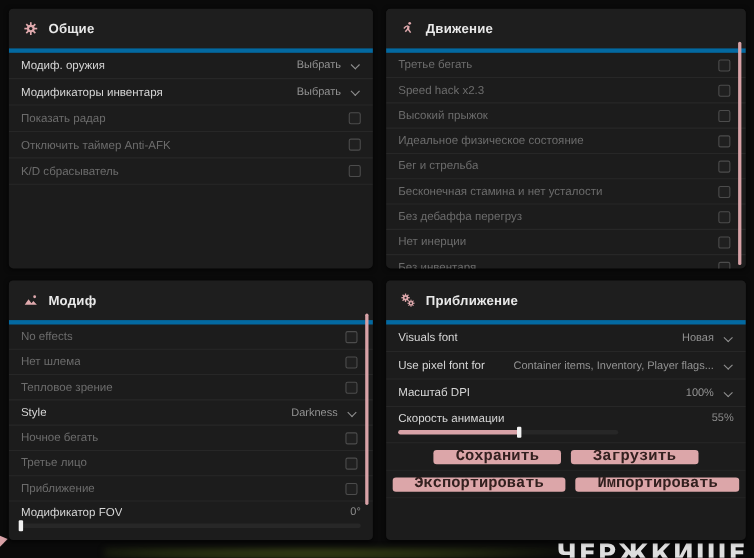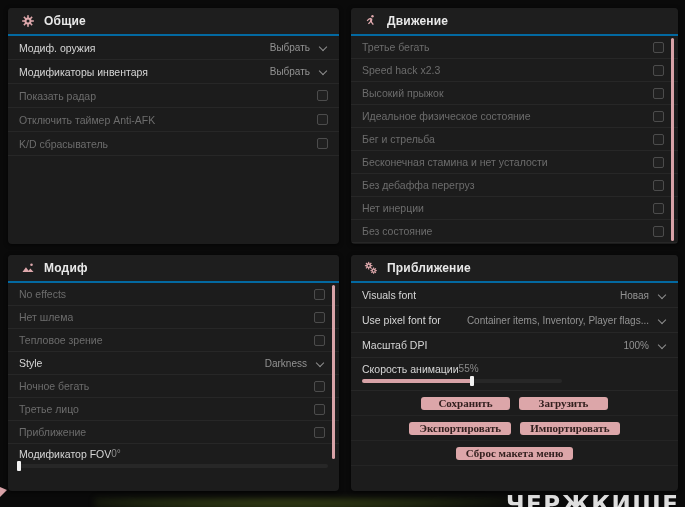--- a/index.html
+++ b/index.html
@@ -4,22 +4,22 @@
 <style>
   *{margin:0;padding:0;box-sizing:border-box}
   html,body{width:685px;height:507px;background:#0a0a0a;overflow:hidden;
     font-family:"Liberation Sans",sans-serif;position:relative}
   .panel{position:absolute;background:#1c1c1c;border-radius:4px;overflow:hidden;
     box-shadow:0 1px 4px rgba(0,0,0,.6)}
   #panel-general{left:8px;top:8px;width:331px;height:236px}
   #panel-movement{left:351px;top:8px;width:327px;height:236px}
   #panel-camera{left:8px;top:255px;width:331px;height:236px}
   #panel-config{left:351px;top:255px;width:327px;height:236px}
-  .panel-header{display:flex;align-items:center;gap:9px;height:28px;padding:0 13px;
-    background:#1e1e1e;border-bottom:2px solid #0369a1}
+  .panel-header{display:flex;align-items:center;gap:9px;height:40px;padding:0 13px;
+    background:#1e1e1e;border-bottom:4px solid #0369a1}
   .panel-title{color:#e9e9e9;font-size:12px;font-weight:bold;letter-spacing:.2px}
   .hicon{width:14px;height:14px;display:inline-flex;flex:none}
   .hicon svg{width:100%;height:100%}
   .row{display:flex;align-items:center;justify-content:space-between;
     padding:0 11px;border-bottom:1px solid rgba(255,255,255,.05)}
   .h24{height:24px}.h23{height:23px}.h25{height:25px}
   .pr14{padding-right:14px}
   .lbl{font-size:10.5px;white-space:nowrap;overflow:hidden;text-overflow:ellipsis}
   .dim{color:#6c6c6c}
   .bright{color:#d6d6d6}
@@ -27,33 +27,33 @@
     background:rgba(255,255,255,.02);flex:none;cursor:pointer}
   .dd{display:flex;align-items:center;gap:9px;cursor:pointer;flex:none}
   .ddv{color:#939393;font-size:10px;max-width:215px;white-space:nowrap;overflow:hidden}
   .chev{width:9px;height:9px;position:relative;flex:none}
   .chev::after{content:"";position:absolute;left:1px;top:1px;width:5px;height:5px;
     border-right:1.4px solid #8f8f8f;border-bottom:1.4px solid #8f8f8f;transform:rotate(45deg)}
   .scrollbar{position:absolute;width:3px;background:#d8a2a7;border-radius:2px;cursor:pointer}
   #mv-scroll{right:4px;top:30px;bottom:3px}
   #cam-scroll{right:4px;top:30px;bottom:32px}
   .sliderblock{padding:3px 11px 7px;border-bottom:1px solid rgba(255,255,255,.05)}
-  .sl-top{display:flex;justify-content:flex-start;align-items:center;height:15px}
+  .sl-top{display:flex;justify-content:space-between;align-items:center;height:15px}
   .sl-val{color:#8a8a8a;font-size:10px;flex:none}
   .track{position:relative;height:4px;background:#272727;border-radius:2px;margin-top:3px;
     width:200px;cursor:pointer}
   .track.full{width:100%}
   .fill{position:absolute;left:0;top:0;height:100%;background:#d8a2a7;border-radius:2px}
   .thumb{position:absolute;right:-2px;top:-3px;width:4px;height:10px;background:#f1f1f1;
     border-radius:1px;cursor:pointer}
   .btnrow{display:flex;justify-content:center;align-items:center;gap:9px;height:25px;
     border-bottom:1px solid rgba(255,255,255,.04)}
   .pbtn{min-width:89px;height:13px;background:#dca6a9;color:#33201f;border:none;
-    border-radius:3px;font-size:11px;line-height:12px;font-family:Liberation Serif, serif;
-    font-weight:bold;cursor:pointer;padding:0 10px}
+    border-radius:3px;font-size:14px;line-height:12px;font-family:Liberation Mono, monospace;
+    font-weight:bold;cursor:pointer;padding:0 20px}
   .fovblock{padding:2px 11px 4px}
   .game-blur{position:absolute;left:95px;top:499px;width:420px;height:14px;
     background:radial-gradient(ellipse at 45% 0%,#3d4717 0%,#242c10 45%,transparent 78%);
     filter:blur(3px)}
   .watermark{position:absolute;left:506px;top:491px;color:#dedede;font-size:23px;
     font-weight:bold;letter-spacing:1.5px;font-family:"DejaVu Sans",sans-serif;white-space:nowrap}
   .pointer-artifact{position:absolute;left:0;top:487px;width:0;height:0;
     border-left:7px solid #d8a2a7;border-top:3px solid transparent;border-bottom:7px solid transparent}
 </style>
 </head>
@@ -149,21 +149,21 @@
   </div>
   <div class="row h23 pr14">
     <span class="lbl dim">Без дебаффа перегруз</span>
     <span class="cb"></span>
   </div>
   <div class="row h23 pr14">
     <span class="lbl dim">Нет инерции</span>
     <span class="cb"></span>
   </div>
   <div class="row h23 pr14">
-    <span class="lbl dim">Без состояние</span>
+    <span class="lbl dim">Без инвентаря</span>
     <span class="cb"></span>
   </div>
   <div class="scrollbar" id="mv-scroll"></div>
 </section>
 
 <section class="panel" id="panel-camera">
   <header class="panel-header">
     <span class="hicon">
       <svg viewBox="0 0 24 24" fill="#dfa9ad">
         <path d="M2.5 19l6-8.5 4.5 6 3-3.5 5.5 6z"></path>
@@ -288,16 +288,13 @@
     </div>
   </div>
   <div class="btnrow">
     <button class="pbtn">Сохранить</button>
     <button class="pbtn">Загрузить</button>
   </div>
   <div class="btnrow">
     <button class="pbtn">Экспортировать</button>
     <button class="pbtn">Импортировать</button>
   </div>
-  <div class="btnrow">
-    <button class="pbtn">Сброс макета меню</button>
-  </div>
 </section>
 
 </body></html>

